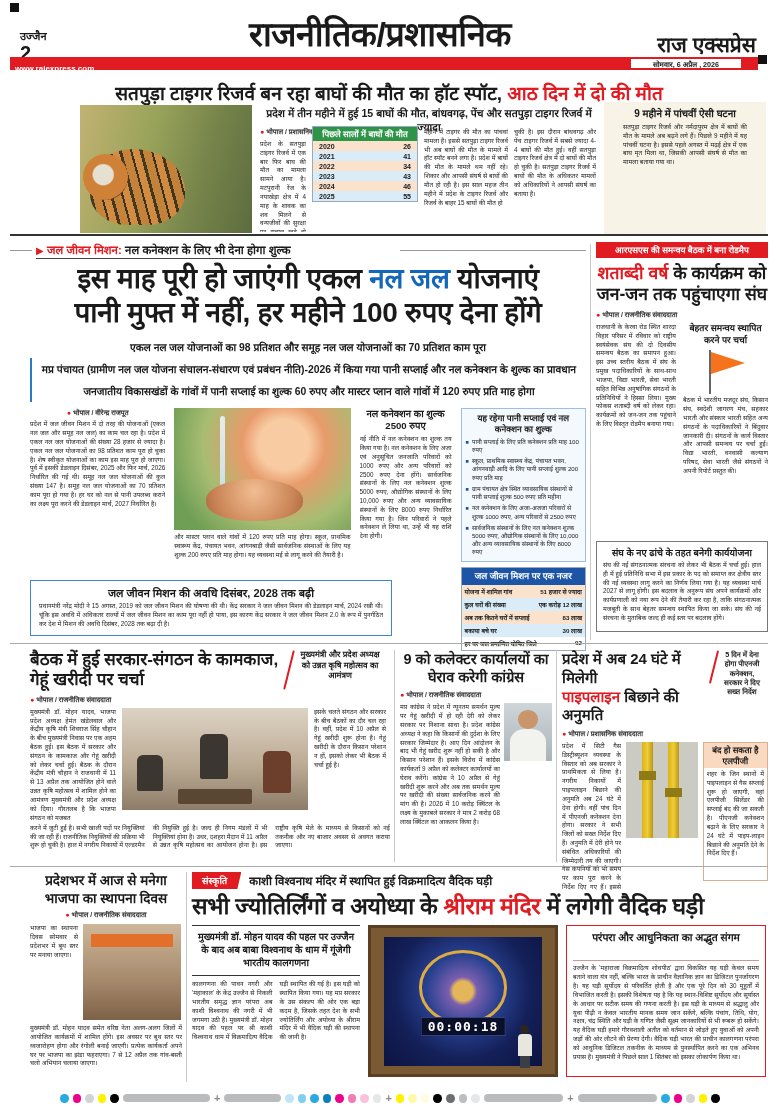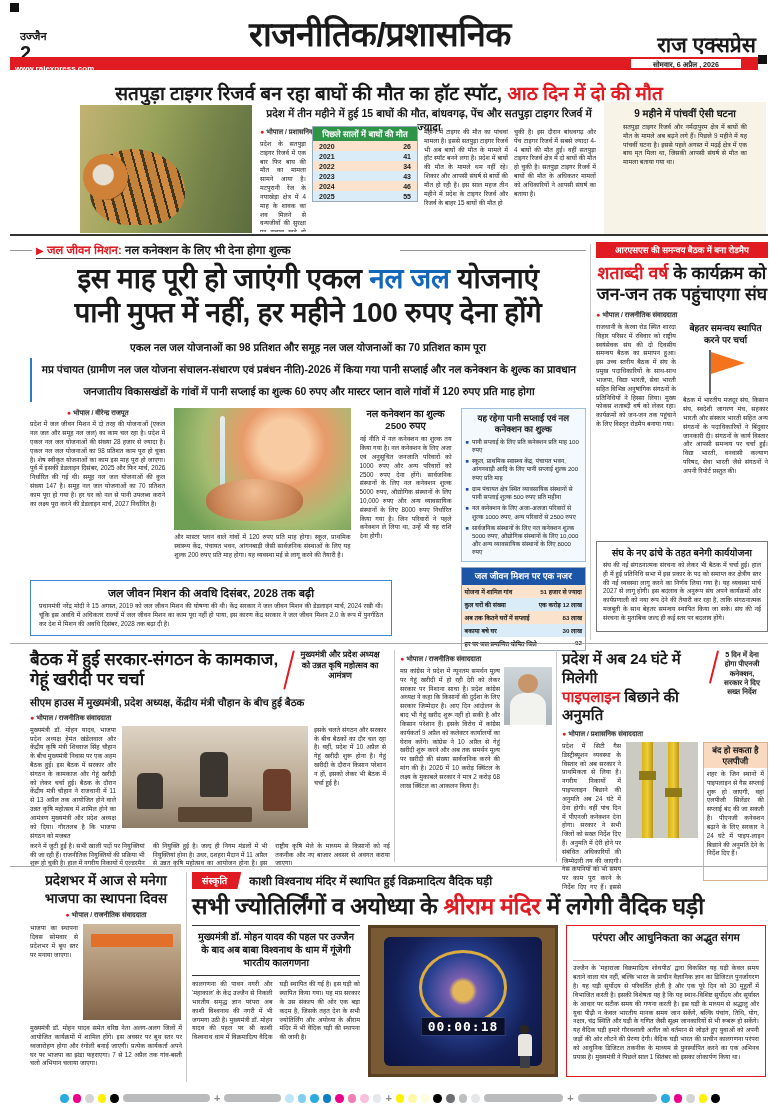--- a/index.html
+++ b/index.html
@@ -102,21 +102,21 @@
   .b-h { font-size:13.5px; font-weight:bold; text-align:center; line-height:1.3; }
   .bjp-photo { background:linear-gradient(#cdb79b,#a5886a 60%,#7e6248); position:relative; overflow:hidden; }
   .bjp-banner { position:absolute; left:8%; top:10%; width:84%; height:14%; background:#e2702a; }
   .cult-strip { display:flex; align-items:center; gap:8px; }
   .cult-tag { background:#e01b22; color:#fff; font-size:9.5px; font-weight:bold; padding:2px 14px 2px 10px; clip-path:polygon(0 0,100% 0,92% 100%,0 100%); }
   .cult-striph { font-size:11.5px; font-weight:bold; }
   .cult-h { font-size:23px; font-weight:bold; line-height:1.15; letter-spacing:-.3px; }
   .cult-h .red { color:#e01b22; }
   .cult-deck { border-top:1.5px solid #333; border-bottom:1.5px solid #333; padding:5px 2px; font-size:9.6px; font-weight:bold; text-align:center; line-height:1.35; }
   .clock-photo { background:#7a5a33; border:3px solid #5a3f22; position:relative; overflow:hidden; }
-  .clock-screen { position:absolute; left:7%; top:6%; width:86%; height:88%; background:radial-gradient(circle at 50% 42%, #e3b65a 0 9%, #7a5fb0 13%, #27408f 34%, #142059 62%, #0c1340);border-radius:6px; }
+  .clock-screen { position:absolute; left:7%; top:6%; width:86%; height:88%; background:radial-gradient(circle at 50% 42%, #e3b65a 0 9%, #7a5fb0 13%, #27408f 34%, #142059 62%, #0c1340); }
   .clock-ring { position:absolute; left:22%; top:10%; width:56%; height:58%; border:3px solid #dcab41; border-radius:50%; }
   .clock-time { position:absolute; left:50%; top:62%; transform:translateX(-50%); background:#0a0f2a; color:#fff; font-family:"DejaVu Sans Mono","Liberation Mono",monospace; font-size:13px; font-weight:bold; padding:1px 6px; letter-spacing:1px; border:1px solid #31407e; }
   .clock-man { position:absolute; right:12%; bottom:4%; width:16px; height:44px; }
   .clock-man .mhead { width:9px; height:9px; border-radius:50%; background:#2c2620; margin:0 auto; }
   .clock-man .mbody { width:14px; height:22px; background:#e8e6df; border-radius:4px 4px 0 0; margin:0 auto; }
   .clock-man .mlegs { width:10px; height:12px; background:#3a3f46; margin:0 auto; }
   .trad-box { border:1.5px solid #e01b22; padding:4px 6px; }
   .trad-h { font-size:10.5px; font-weight:bold; text-align:center; border-bottom:1px solid #c99; padding-bottom:16px; margin-bottom:3px; }
 
   
@@ -309,38 +309,38 @@
   </div>
 
   <div class="abs hsep" style="left:10px;top:643px;width:758px"></div>
 
   <div class="abs" style="left:30px;top:650px;width:360px">
     <div style="display:flex;gap:6px;align-items:flex-start">
       <div class="m-h" style="width:252px">बैठक में हुई सरकार-संगठन के कामकाज, गेहूं खरीदी पर चर्चा</div>
       <div class="red-bracket"></div>
       <div class="m-note" style="width:88px">मुख्यमंत्री और प्रदेश अध्यक्ष को उन्नत कृषि महोत्सव का आमंत्रण</div>
     </div>
-    <div class="m-deck" style="margin-top:4px">सीएम हाउस में मुख्यमंत्री, प्रदेश अध्यक्ष, केंद्रीय मंत्री चौहान के बीच हुई बैठक</div>
     <div class="byline" style="margin-top:4px"><span class="dot">●</span><span>भोपाल / राजनीतिक संवाददाता</span></div>
     <div style="display:flex;gap:6px;margin-top:4px">
       <div class="txt" style="width:86px;height:112px">मुख्यमंत्री डॉ. मोहन यादव, भाजपा प्रदेश अध्यक्ष हेमंत खंडेलवाल और केंद्रीय कृषि मंत्री शिवराज सिंह चौहान के बीच मुख्यमंत्री निवास पर एक अहम बैठक हुई। इस बैठक में सरकार और संगठन के कामकाज और गेहूं खरीदी को लेकर चर्चा हुई। बैठक के दौरान केंद्रीय मंत्री चौहान ने राजधानी में 11 से 13 अप्रैल तक आयोजित होने वाले उन्नत कृषि महोत्सव में शामिल होने का आमंत्रण मुख्यमंत्री और प्रदेश अध्यक्ष को दिया। गौरतलब है कि भाजपा संगठन को मजबूत</div>
       <div class="meet-photo" style="width:186px;height:102px">
         <div class="fig" style="left:8%;bottom:18%;width:14%;height:36%"></div>
         <div class="fig" style="left:42%;bottom:30%;width:15%;height:44%"></div>
         <div class="fig" style="left:76%;bottom:16%;width:15%;height:42%;background:#6b3f2c"></div>
         <div class="fig" style="left:30%;bottom:6%;width:40%;height:14%;background:#5a4633;border-radius:2px"></div>
       </div>
       <div class="txt" style="width:72px;height:112px">इसके चलते संगठन और सरकार के बीच बैठकों का दौर चल रहा है। वहीं, प्रदेश में 10 अप्रैल से गेहूं खरीदी शुरू होना है। गेहूं खरीदी के दौरान किसान परेशान न हों, इसको लेकर भी बैठक में चर्चा हुई है।</div>
     </div>
     <div class="txt" style="margin-top:4px;height:46px;column-count:3;column-gap:8px">करने में जुटी हुई है। सभी खाली पदों पर नियुक्तियां की जा रही हैं। राजनीतिक नियुक्तियों की प्रक्रिया भी शुरू हो चुकी है। हाल में नगरीय निकायों में एल्डरमैन की नियुक्ति हुई है। जल्द ही निगम मंडलों में भी नियुक्तियां होना है। उधर, दशहरा मैदान में 11 अप्रैल से उन्नत कृषि महोत्सव का आयोजन होना है। इस राष्ट्रीय कृषि मेले के माध्यम से किसानों को नई तकनीक और नए बाजार अवसर से अवगत कराया जाएगा।</div>
   </div>
 
   <div class="abs vline" style="left:394px;top:650px;height:212px"></div>
 
   <div class="abs" style="left:400px;top:650px;width:152px">
+    <div class="c-h">9 को कलेक्टर कार्यालयों का घेराव करेगी कांग्रेस</div>
     <div class="byline" style="margin-top:4px"><span class="dot">●</span><span>भोपाल / राजनीतिक संवाददाता</span></div>
     <div style="margin-top:4px">
       <div class="portrait">
           <div class="head"></div>
           <div class="shirt"></div>
         </div>
       <div class="txt" style="height:158px">मप्र कांग्रेस ने प्रदेश में न्यूनतम समर्थन मूल्य पर गेहूं खरीदी में हो रही देरी को लेकर सरकार पर निशाना साधा है। प्रदेश कांग्रेस अध्यक्ष ने कहा कि किसानों की दुर्दशा के लिए सरकार जिम्मेदार है। आए दिन आंदोलन के बाद भी गेहूं खरीद शुरू नहीं हो सकी है और किसान परेशान हैं। इसके विरोध में कांग्रेस कार्यकर्ता 9 अप्रैल को कलेक्टर कार्यालयों का घेराव करेंगे। कांग्रेस ने 10 अप्रैल से गेहूं खरीदी शुरू करने और अब तक समर्थन मूल्य पर खरीदी की संख्या सार्वजनिक करने की मांग की है। 2026 में 10 करोड़ क्विंटल के लक्ष्य के मुकाबले सरकार ने मात्र 2 करोड़ 68 लाख क्विंटल का आकलन किया है।</div>
     </div>
   </div>
 

